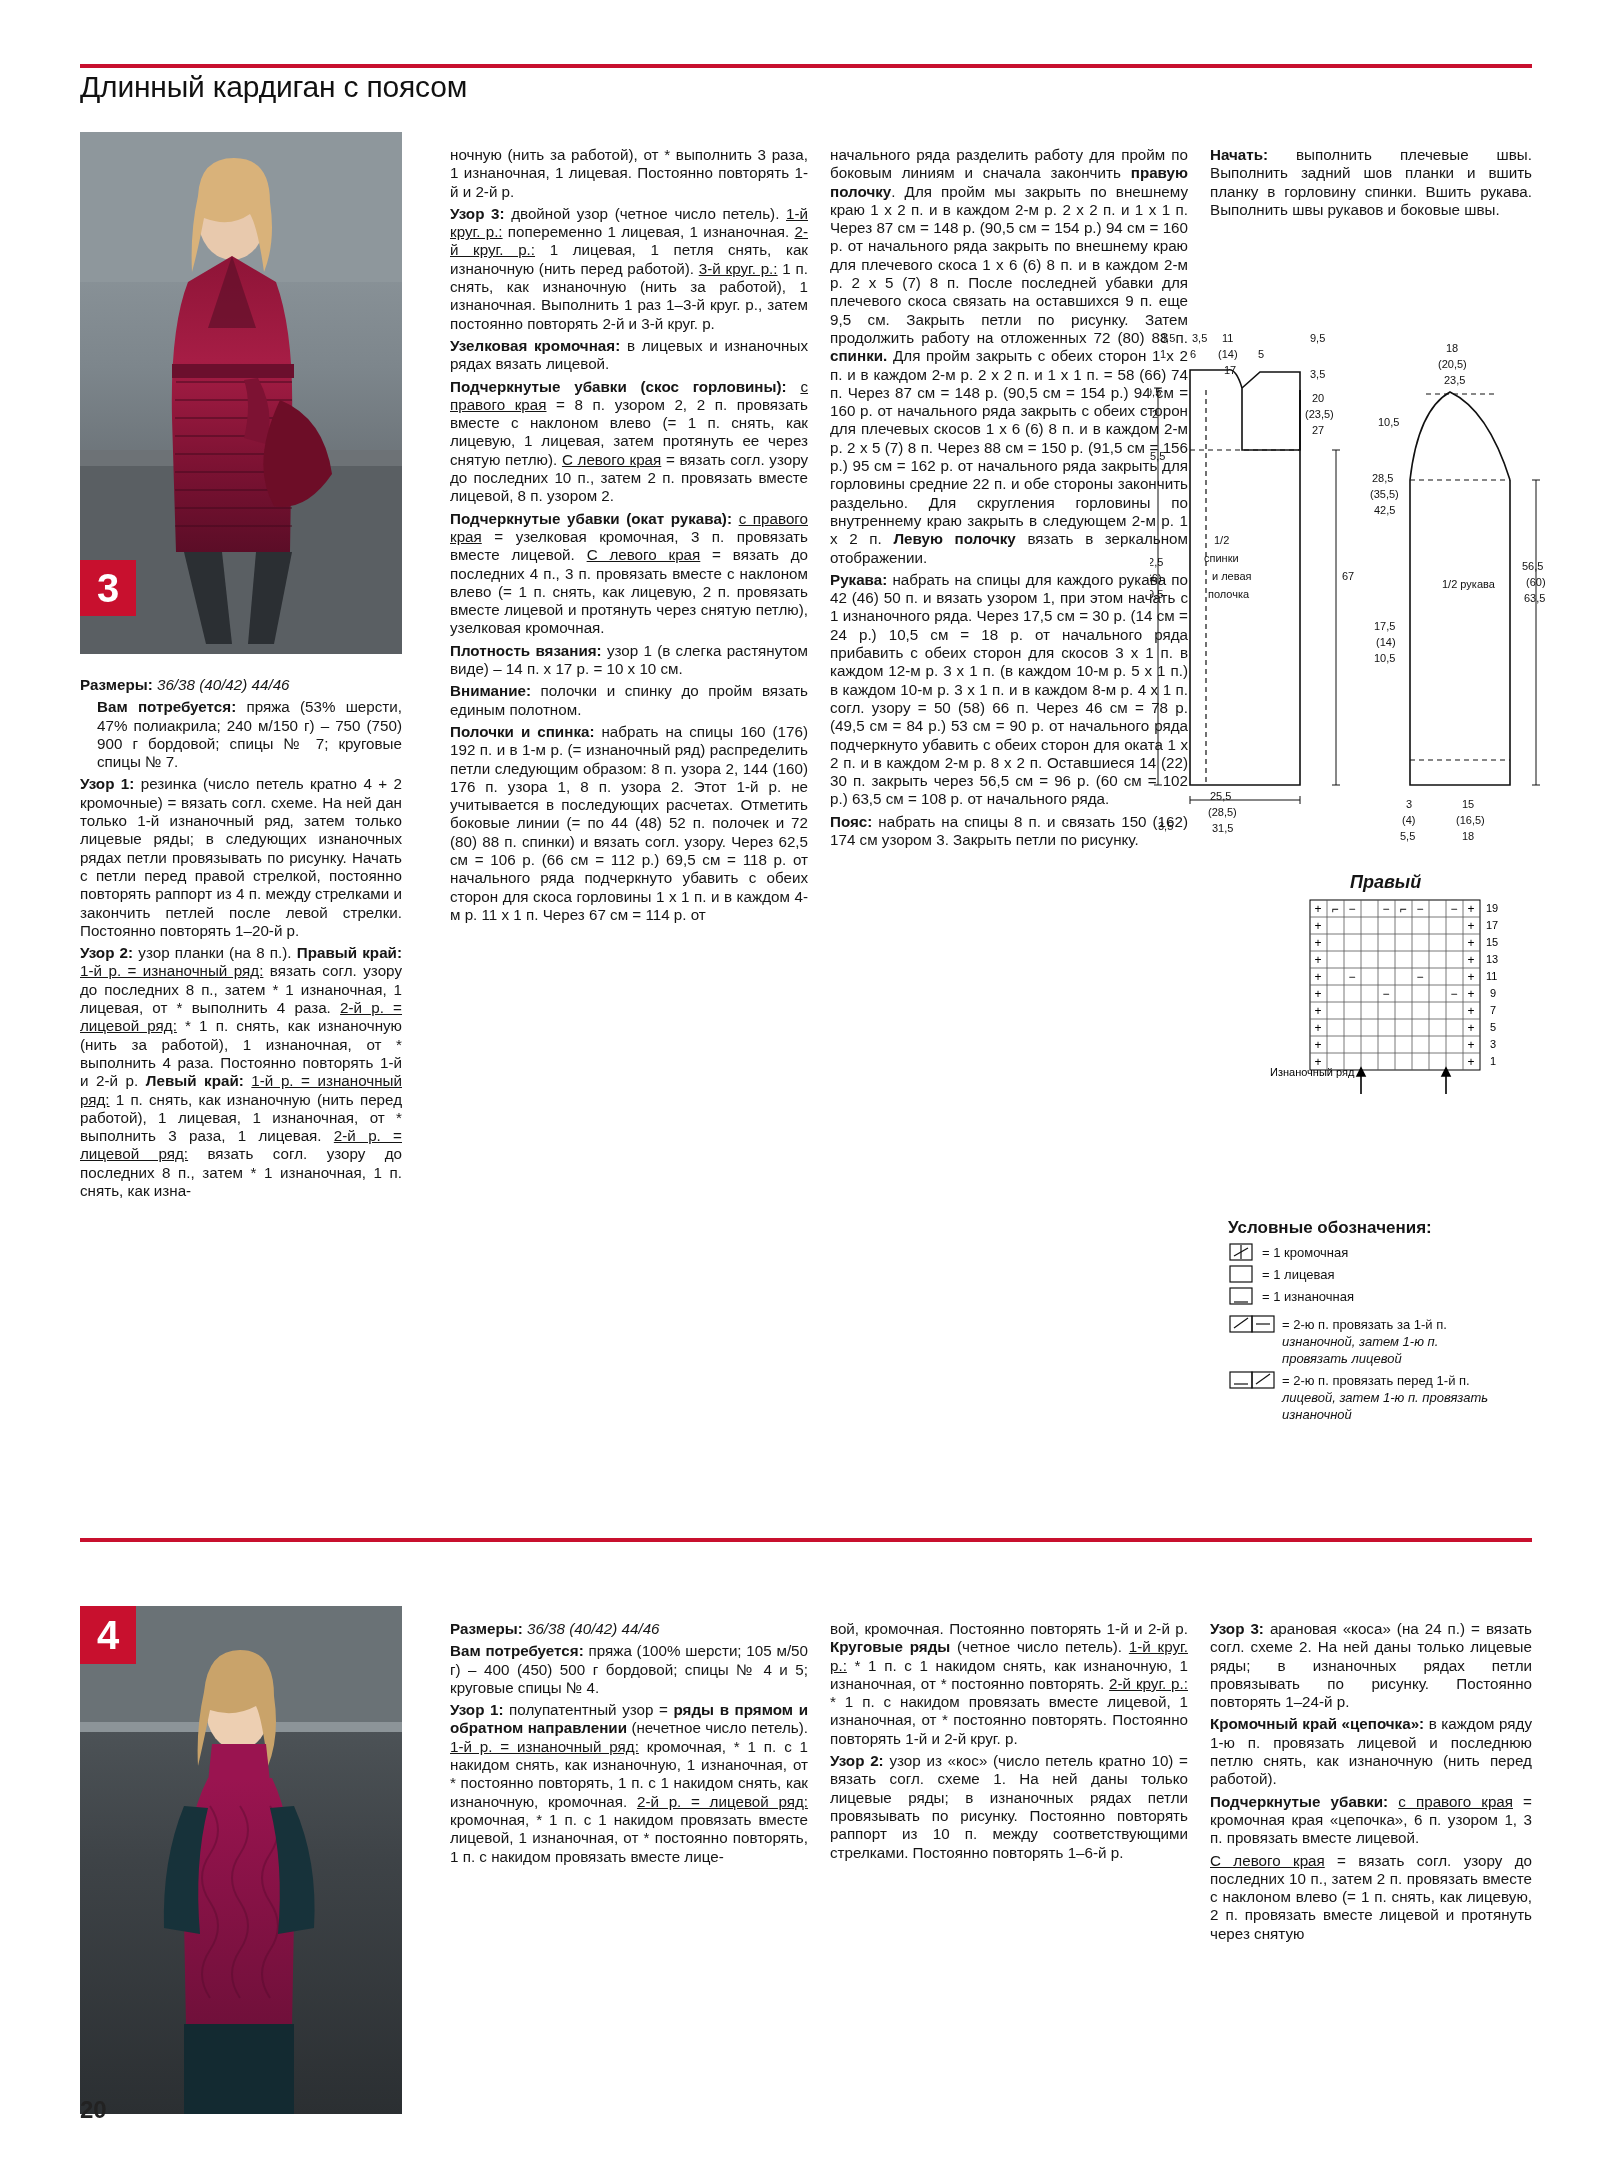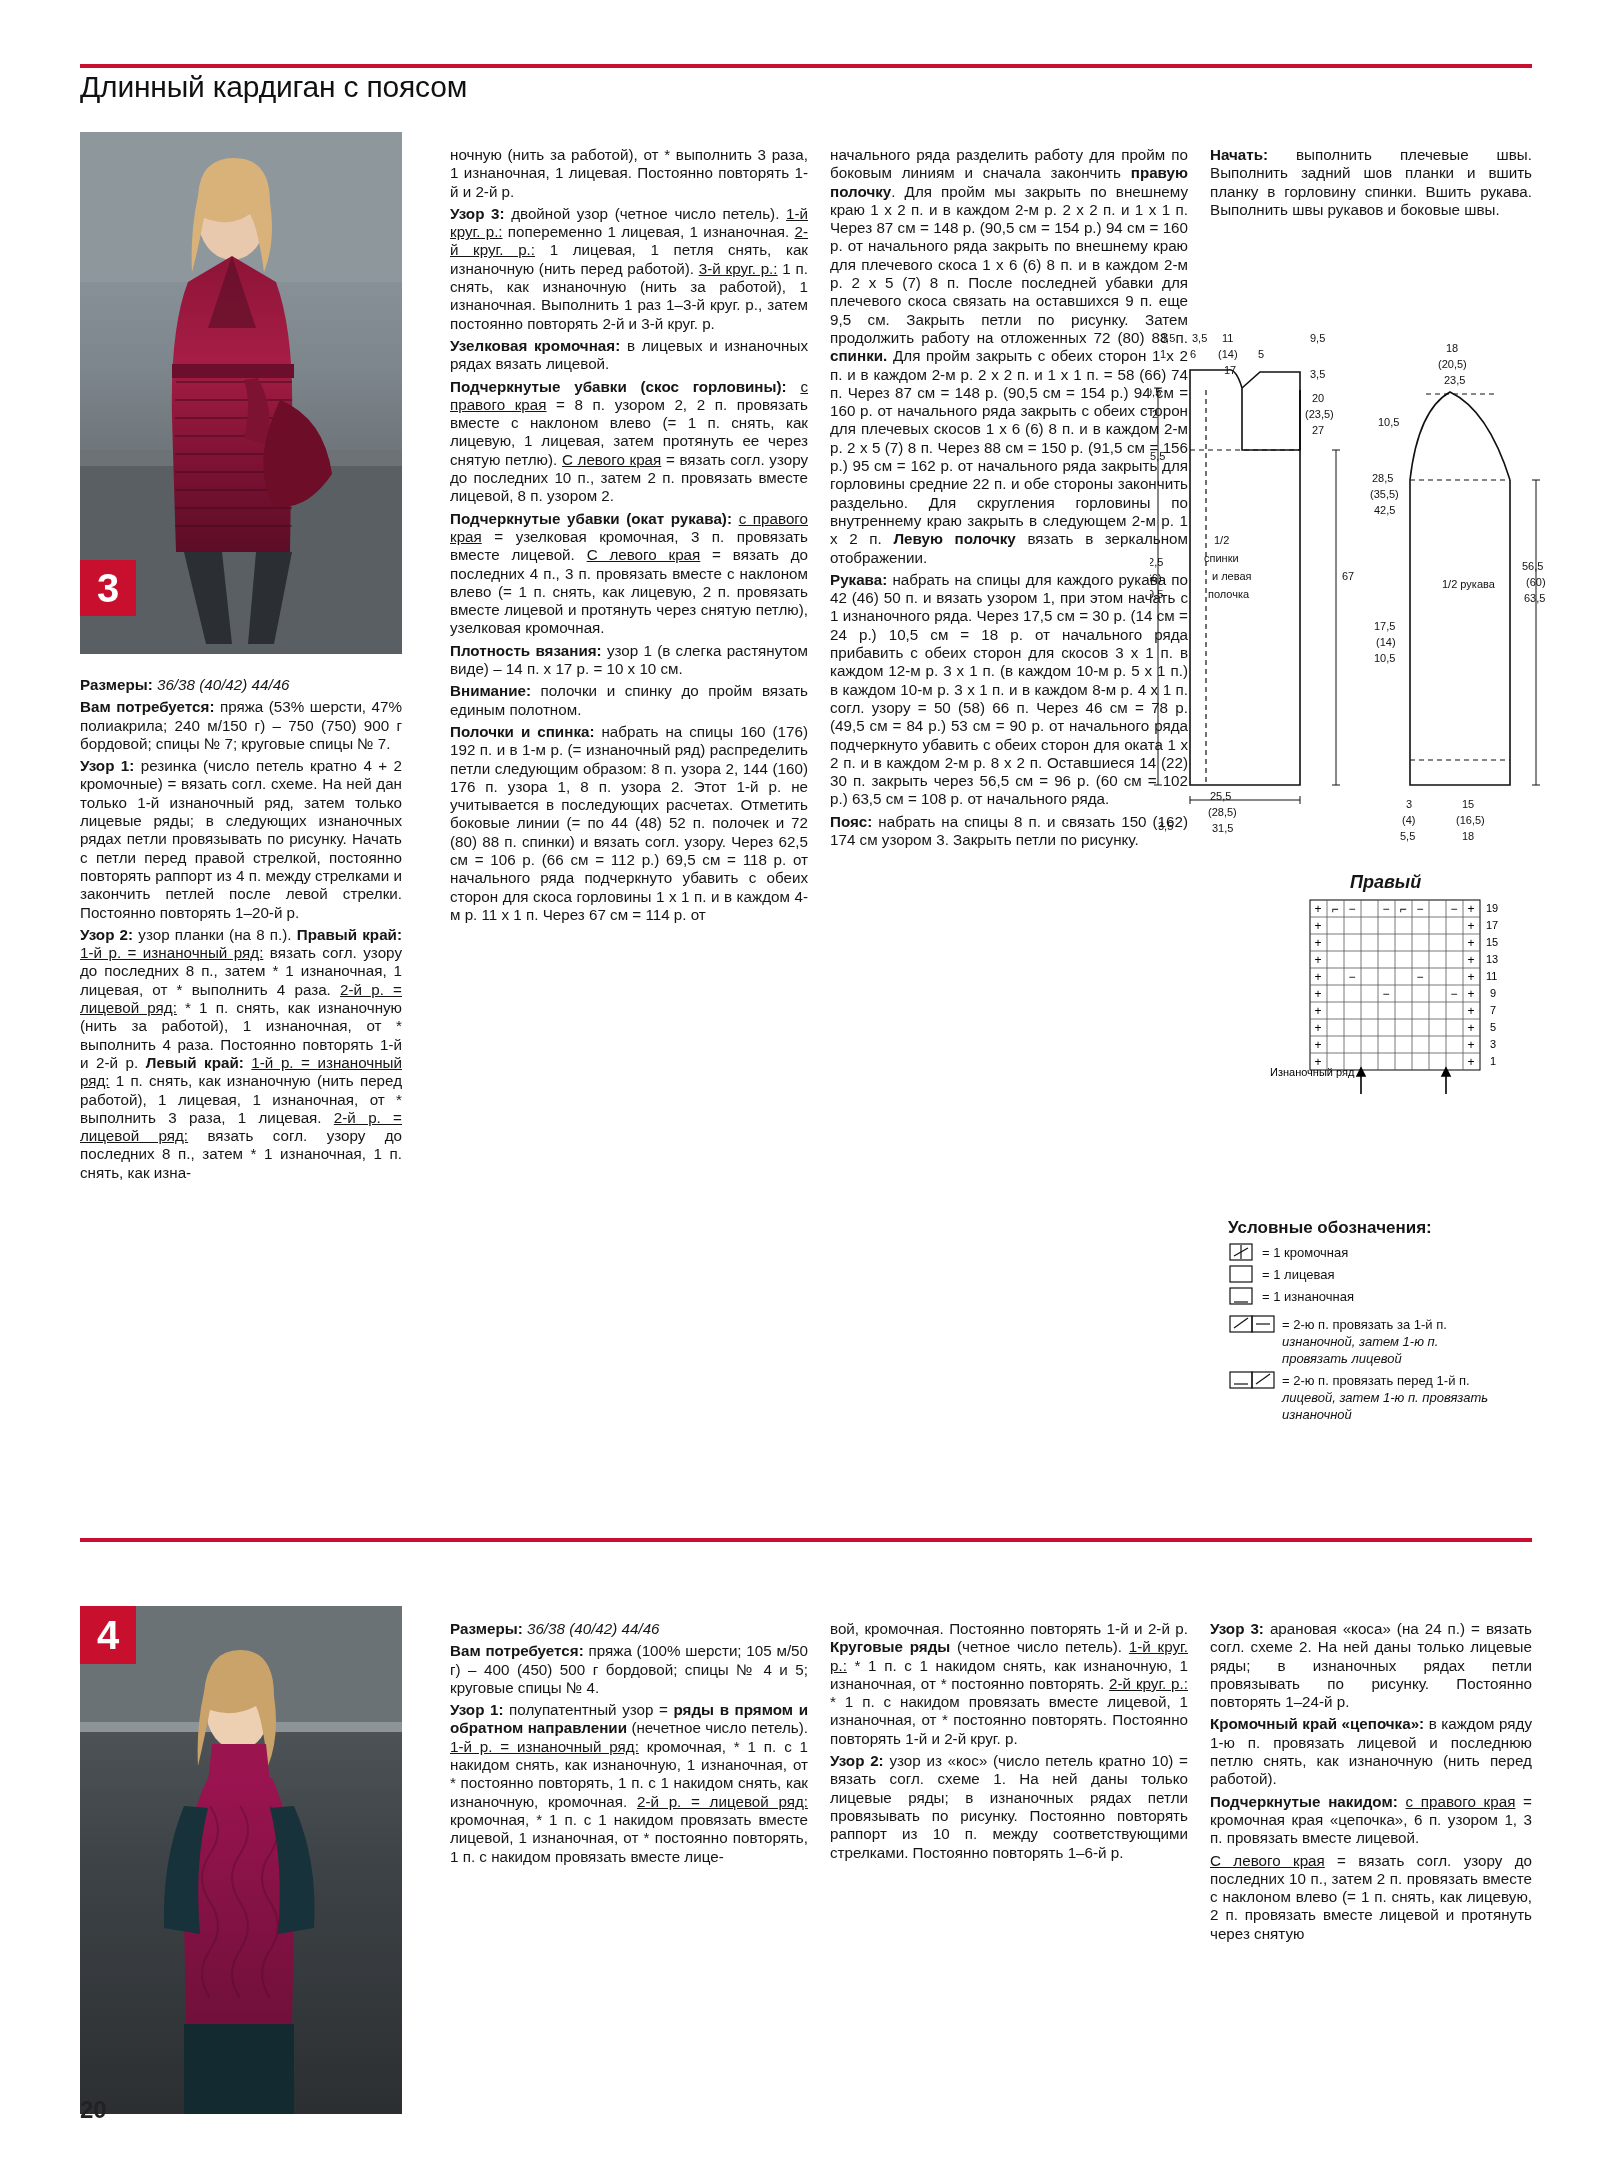--- a/index.html
+++ b/index.html
@@ -96,21 +96,21 @@
       <path d="M104 420 l22 92 l26 0 l-10 -92 z" fill="#2b2f33"></path>
       <path d="M176 420 l-8 92 l26 0 l18 -92 z" fill="#2b2f33"></path>
       <path d="M200 268 q44 18 52 74 q-26 38 -58 32 q-24 -42 6 -106 z" fill="#6d0d27"></path>
     </svg>
   </div>
   <div class="badge" style="left:80px;top:560px;width:56px;height:56px;font-size:40px;">3</div>
 
   <div class="col" style="left:80px;top:676px;width:322px;">
 
   <p><b>Размеры:</b> <span class="it">36/38 (40/42) 44/46</span></p>
-      <p style="margin-top: 4px;"><b>Вам потребуется:</b> пряжа (53% шерсти, 47% полиакрила; 240 м/150 г) – 750 (750) 900 г бордовой; спицы № 7; круговые спицы № 7.</p>
+      <p style="margin-top: 4px; margin-left: 17px;"><b>Вам потребуется:</b> пряжа (53% шерсти, 47% полиакрила; 240 м/150 г) – 750 (750) 900 г бордовой; спицы № 7; круговые спицы № 7.</p>
       <p style="margin-top: 4px;"><b>Узор 1:</b> резинка (число петель кратно 4 + 2 кромочные) = вязать согл. схеме. На ней дан только 1-й изнаночный ряд, затем только лицевые ряды; в следующих изнаночных рядах петли провязывать по рисунку. Начать с петли перед правой стрелкой, постоянно повторять раппорт из 4 п. между стрелками и закончить петлей после левой стрелки. Постоянно повторять 1–20-й р.</p>
       <p style="margin-top: 4px;"><b>Узор 2:</b> узор планки (на 8 п.). <b>Правый край:</b> <u>1-й р. = изнаночный ряд:</u> вязать согл. узору до последних 8 п., затем * 1 изнаночная, 1 лицевая, от * выполнить 4 раза. <u>2-й р. = лицевой ряд:</u> * 1 п. снять, как изнаночную (нить за работой), 1 изнаночная, от * выполнить 4 раза. Постоянно повторять 1-й и 2-й р. <b>Левый край:</b> <u>1-й р. = изнаночный ряд:</u> 1 п. снять, как изнаночную (нить перед работой), 1 лицевая, 1 изнаночная, от * выполнить 3 раза, 1 лицевая. <u>2-й р. = лицевой ряд:</u> вязать согл. узору до последних 8 п., затем * 1 изнаночная, 1 п. снять, как изна-</p>
     </div>
   <div class="col" style="left:450px;top:146px;width:358px;">
 
   <p>ночную (нить за работой), от * выполнить 3 раза, 1 изнаночная, 1 лицевая. Постоянно повторять 1-й и 2-й р.</p>
       <p style="margin-top: 4px;"><b>Узор 3:</b> двойной узор (четное число петель). <u>1-й круг. р.:</u> попеременно 1 лицевая, 1 изнаночная. <u>2-й круг. р.:</u> 1 лицевая, 1 петля снять, как изнаночную (нить перед работой). <u>3-й круг. р.:</u> 1 п. снять, как изнаночную (нить за работой), 1 изнаночная. Выполнить 1 раз 1–3-й круг. р., затем постоянно повторять 2-й и 3-й круг. р.</p>
       <p style="margin-top: 4px;"><b>Узелковая кромочная:</b> в лицевых и изнаночных рядах вязать лицевой.</p>
       <p style="margin-top: 4px;"><b>Подчеркнутые убавки (скос горловины):</b> <u>с правого края</u> = 8 п. узором 2, 2 п. провязать вместе с наклоном влево (= 1 п. снять, как лицевую, 1 лицевая, затем протянуть ее через снятую петлю). <u>С левого края</u> = вязать согл. узору до последних 10 п., затем 2 п. провязать вместе лицевой, 8 п. узором 2.</p>
       <p style="margin-top: 4px;"><b>Подчеркнутые убавки (окат рукава):</b> <u>с правого края</u> = узелковая кромочная, 3 п. провязать вместе лицевой. <u>С левого края</u> = вязать до последних 4 п., 3 п. провязать вместе с наклоном влево (= 1 п. снять, как лицевую, 2 п. провязать вместе лицевой и протянуть через снятую петлю), узелковая кромочная.</p>
@@ -387,19 +387,19 @@
     </div>
   <div class="col" style="left:830px;top:1620px;width:358px;">
 
   <p>вой, кромочная. Постоянно повторять 1-й и 2-й р. <b>Круговые ряды</b> (четное число петель). <u>1-й круг. р.:</u> * 1 п. с 1 накидом снять, как изнаночную, 1 изнаночная, от * постоянно повторять. <u>2-й круг. р.:</u> * 1 п. с накидом провязать вместе лицевой, 1 изнаночная, от * постоянно повторять. Постоянно повторять 1-й и 2-й круг. р.</p>
       <p style="margin-top: 4px;"><b>Узор 2:</b> узор из «кос» (число петель кратно 10) = вязать согл. схеме 1. На ней даны только лицевые ряды; в изнаночных рядах петли провязывать по рисунку. Постоянно повторять раппорт из 10 п. между соответствующими стрелками. Постоянно повторять 1–6-й р.</p>
     </div>
   <div class="col" style="left:1210px;top:1620px;width:322px;">
 
   <p><b>Узор 3:</b> арановая «коса» (на 24 п.) = вязать согл. схеме 2. На ней даны только лицевые ряды; в изнаночных рядах петли провязывать по рисунку. Постоянно повторять 1–24-й р.</p>
       <p style="margin-top: 4px;"><b>Кромочный край «цепочка»:</b> в каждом ряду 1-ю п. провязать лицевой и последнюю петлю снять, как изнаночную (нить перед работой).</p>
-      <p style="margin-top: 4px;"><b>Подчеркнутые накидом:</b> <u>с правого края</u> = кромочная края «цепочка», 6 п. узором 1, 3 п. провязать вместе лицевой.</p>
+      <p style="margin-top: 4px;"><b>Подчеркнутые убавки:</b> <u>с правого края</u> = кромочная края «цепочка», 6 п. узором 1, 3 п. провязать вместе лицевой.</p>
       <p style="margin-top: 4px;"><u>С левого края</u> = вязать согл. узору до последних 10 п., затем 2 п. провязать вместе с наклоном влево (= 1 п. снять, как лицевую, 2 п. провязать вместе лицевой и протянуть через снятую</p>
     </div>
 
   <div class="pagenum" style="left:80px;top:2096px;">20</div>
 
 </div>
 
 </body></html>

